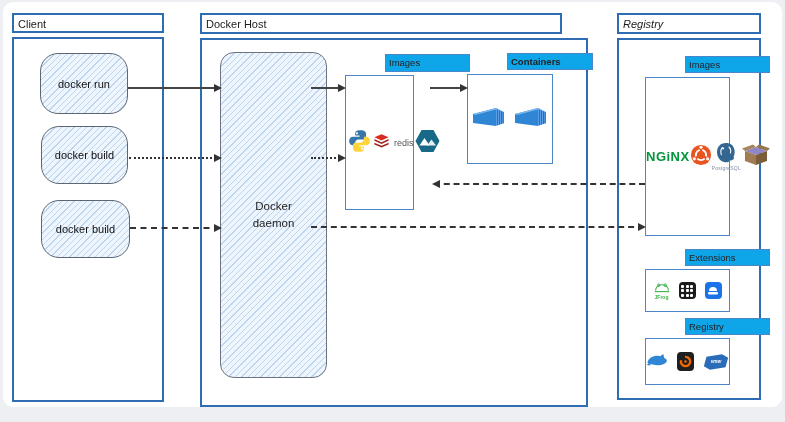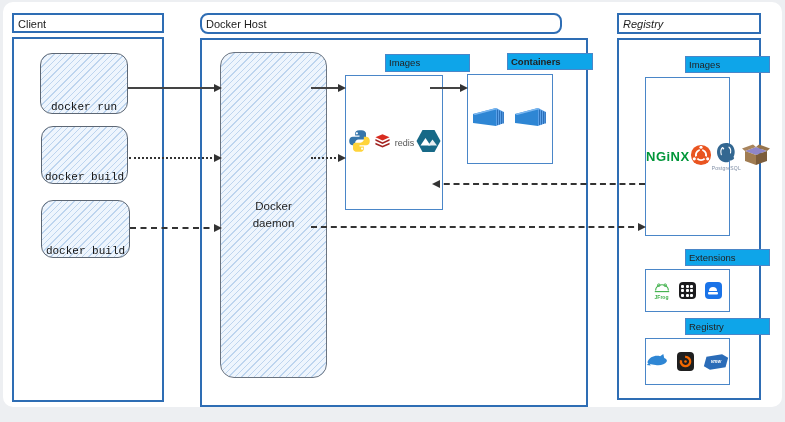--- a/index.html
+++ b/index.html
@@ -13,23 +13,23 @@
   .mainbox{position:absolute;border:2px solid #2e6db4;box-sizing:border-box;background:#fff;}
   .subtitle{position:absolute;border:1.5px solid #4a86c8;background:#0ea5e9;
             box-sizing:border-box;font-size:9.5px;color:#222;
             padding:1.5px 3px;white-space:nowrap;overflow:hidden;margin-left:40px;}
   .subbox{position:absolute;border:1.5px solid #4a86c8;background:#fff;
           box-sizing:border-box;display:flex;}
   .hatch{background-color:#eef5fd;
          background-image:repeating-linear-gradient(135deg,
            rgba(110,160,215,.38) 0px, rgba(110,160,215,.38) 1px,
            transparent 1px, transparent 4.5px);}
-  .cmd{position:absolute;border:1.5px solid #5d6774;border-radius:12px;
-       display:flex;align-items:flex-end;justify-content:center;
-       font-family:Liberation Mono, monospace;
+  .cmd{position:absolute;border:1.5px solid #5d6774;border-radius:18px;
+       display:flex;align-items:center;justify-content:center;
+       font-family:Liberation Sans, sans-serif;
        font-size:11px;color:#111;box-sizing:border-box;}
   .daemon{position:absolute;left:220px;top:52px;width:107px;height:326px;
           border:1.5px solid #6b7480;border-radius:14px;box-sizing:border-box;
           display:flex;align-items:center;justify-content:center;}
   .daemon span{font-size:11.5px;color:#222;text-align:center;width:58px;line-height:1.5;}
   .col{align-items:center;justify-content:space-around;}
   .row{flex-direction:row;align-items:center;justify-content:center;gap:9px;}
   .imgrow{display:flex;align-items:center;gap:4px;}
   .caption{font-size:9px;color:#555;}
   .pgwrap{display:flex;flex-direction:column;align-items:center;gap:1px;}
@@ -63,29 +63,29 @@
   <div class="cmd hatch" style="left:40px;top:53px;width:88px;height:61px;">
     <span>docker run</span>
   </div>
   <div class="cmd hatch" style="left:41px;top:126px;width:87px;height:58px;">
     <span>docker build</span>
   </div>
   <div class="cmd hatch" style="left:41px;top:200px;width:89px;height:58px;">
     <span>docker build</span>
   </div>
 
-  <div class="titlebox" style="left:200px;top:13px;width:362px;height:21px;border-radius:8px;">Docker Host</div>
+  <div class="titlebox" style="left:200px;top:13px;width:362px;height:21px;">Docker Host</div>
   <div class="mainbox" style="left:200px;top:38px;width:388px;height:369px;"></div>
 
   <div class="daemon hatch">
     <span>Docker daemon</span>
   </div>
 
   <div class="subtitle" style="left:345px;top:54px;width:85px;height:18px;">Images</div>
-  <div class="subbox col" style="left:345px;top:75px;width:98px;height:135px;padding:12px 0;">
+  <div class="subbox col" style="left:345px;top:75px;width:69px;height:135px;padding:12px 0;">
     <span>
       <svg width="27" height="26" viewBox="0 0 24 24">
         <path fill="#3776ab" d="M11.9 2c-2.9 0-3.9 1.3-3.9 2.9V7h4v1H5.9C4 8 2.5 9.2 2.5 12s1.5 4 3.4 4H8v-2.4c0-1.7 1.4-3.1 3.1-3.1h4.8c1.4 0 2.1-1 2.1-2.4V4.9C18 3.3 16.3 2 13.9 2h-2z"></path>
         <circle cx="9.6" cy="4.9" r="1" fill="#fff"></circle>
         <path fill="#ffd43b" d="M12.1 22c2.9 0 3.9-1.3 3.9-2.9V17h-4v-1h6.1c1.9 0 3.4-1.2 3.4-4s-1.5-4-3.4-4H16v2.4c0 1.7-1.4 3.1-3.1 3.1H8.1c-1.4 0-2.1 1-2.1 2.4v3.2C6 20.7 7.7 22 10.1 22h2z"></path>
         <circle cx="14.4" cy="19.1" r="1" fill="#fff"></circle>
       </svg>
     </span>
     <span class="imgrow">
       <span>

